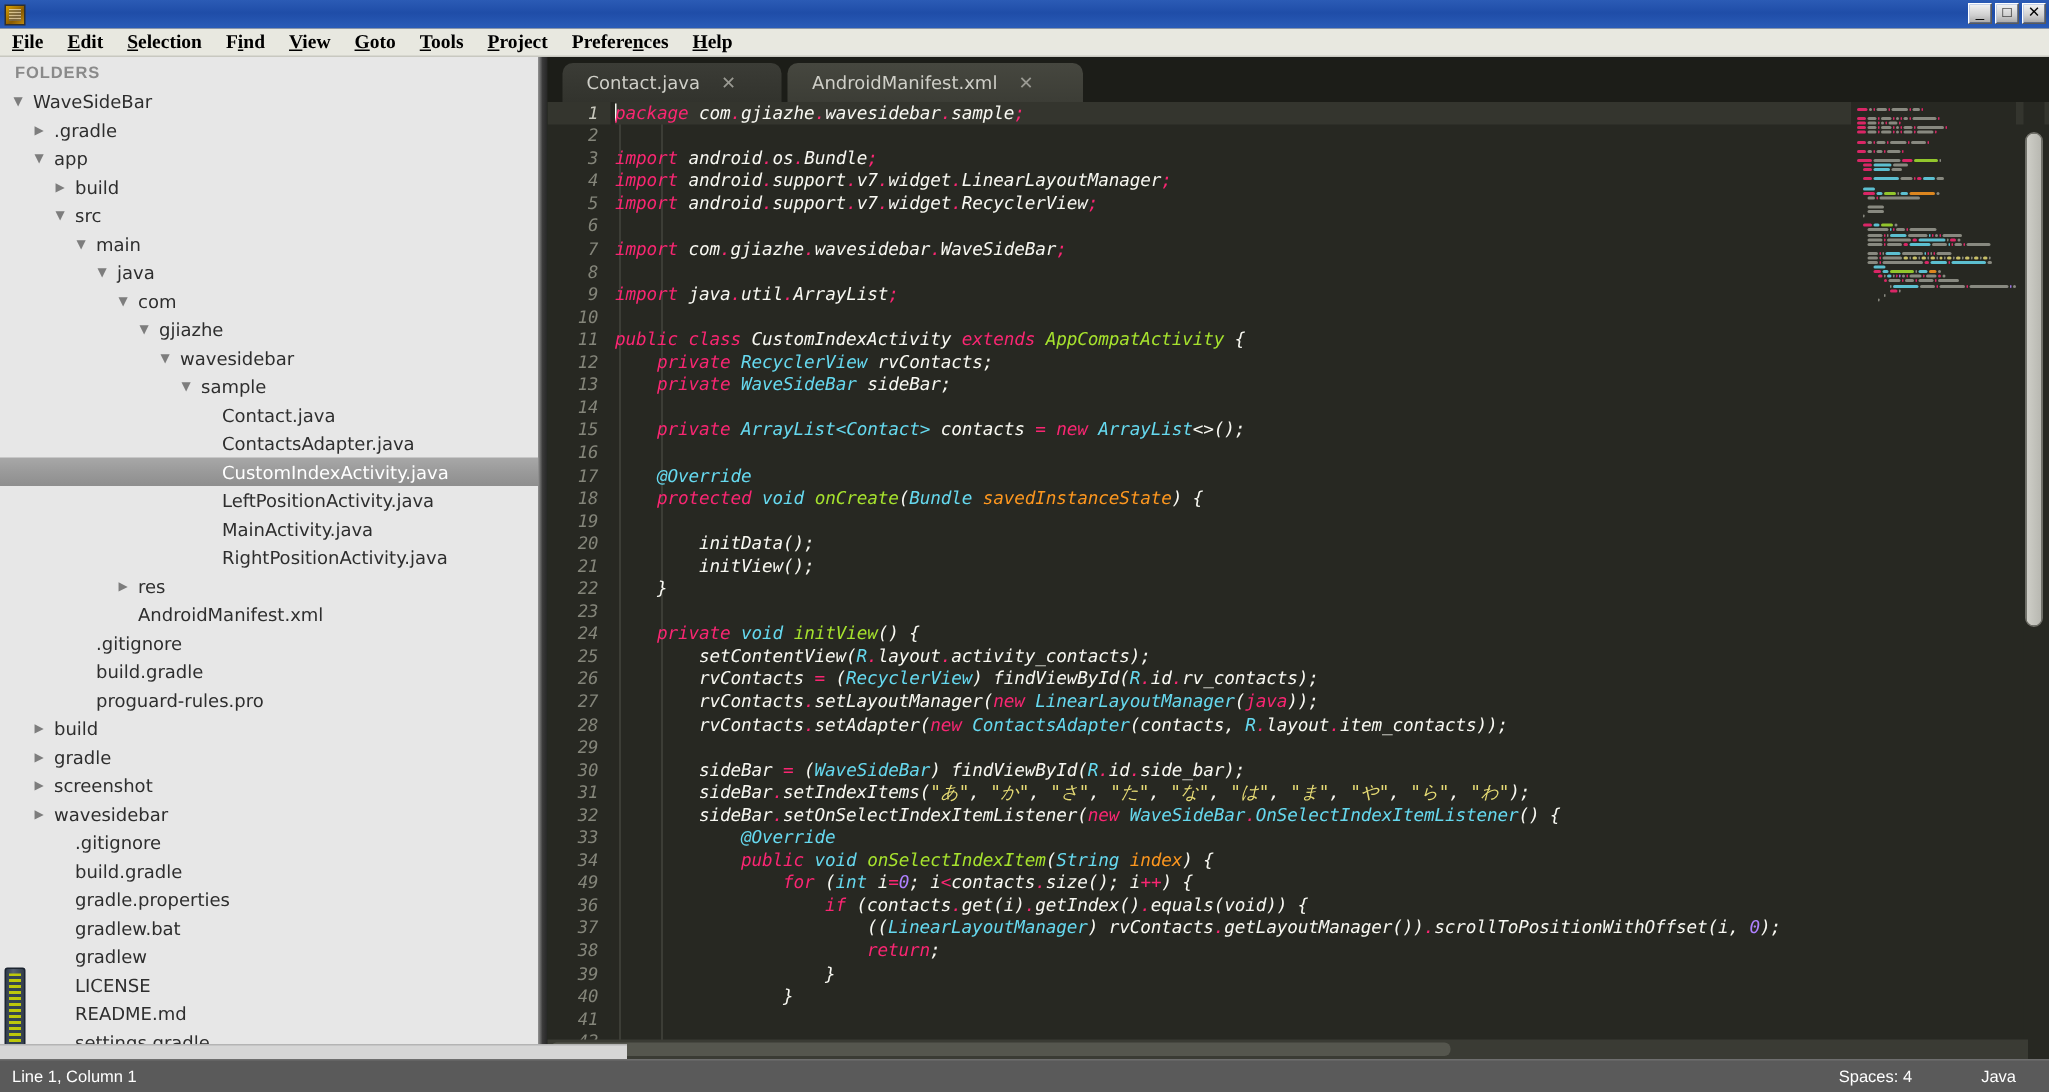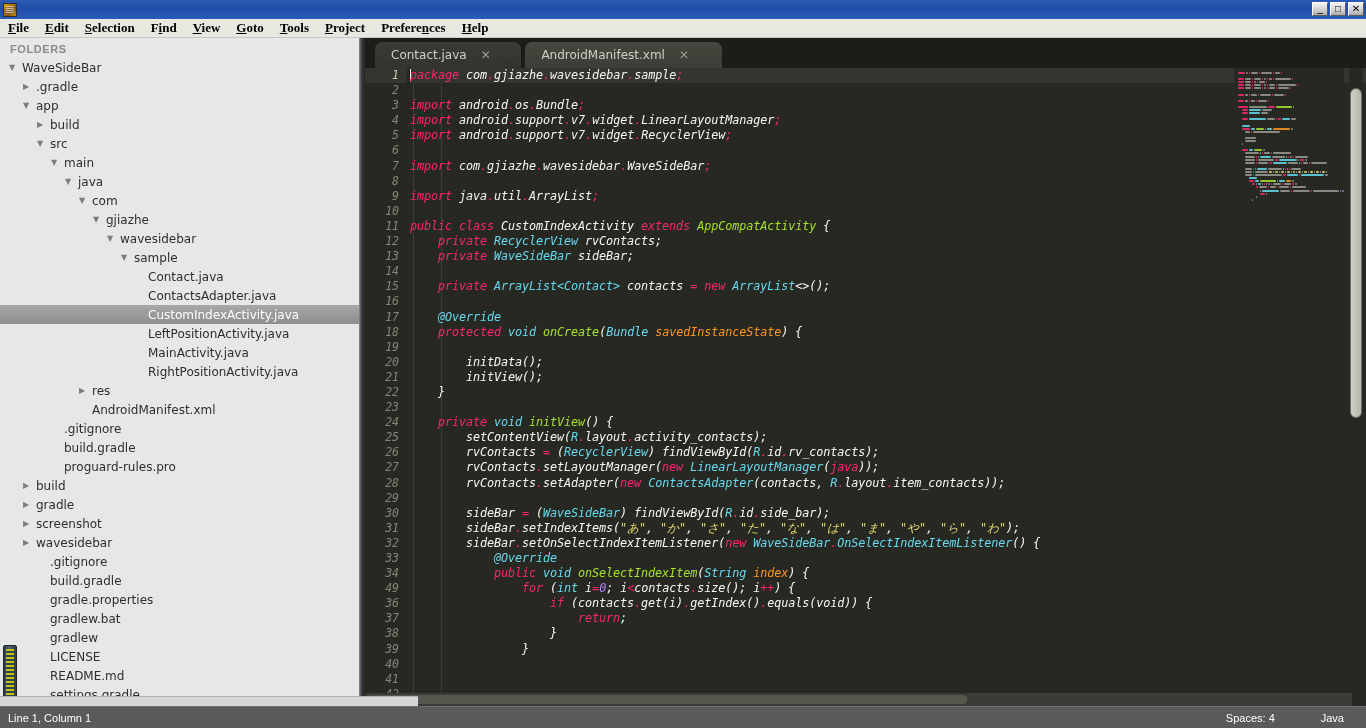--- a/index.html
+++ b/index.html
@@ -472,20 +472,21 @@
           <div class="cline"><span class="w">        rvContacts</span><span class="k">.</span><span class="w">setLayoutManager(</span><span class="k">new</span><span class="w"> </span><span class="t">LinearLayoutManager</span><span class="w">(</span><span class="k">java</span><span class="w">));</span></div>
           <div class="cline"><span class="w">        rvContacts</span><span class="k">.</span><span class="w">setAdapter(</span><span class="k">new</span><span class="w"> </span><span class="t">ContactsAdapter</span><span class="w">(contacts, </span><span class="t">R</span><span class="k">.</span><span class="w">layout</span><span class="k">.</span><span class="w">item_contacts));</span></div>
           <div class="cline">&nbsp;</div>
           <div class="cline"><span class="w">        sideBar </span><span class="k">=</span><span class="w"> (</span><span class="t">WaveSideBar</span><span class="w">) findViewById(</span><span class="t">R</span><span class="k">.</span><span class="w">id</span><span class="k">.</span><span class="w">side_bar);</span></div>
           <div class="cline"><span class="w">        sideBar</span><span class="k">.</span><span class="w">setIndexItems(</span><span class="s">"あ"</span><span class="w">, </span><span class="s">"か"</span><span class="w">, </span><span class="s">"さ"</span><span class="w">, </span><span class="s">"た"</span><span class="w">, </span><span class="s">"な"</span><span class="w">, </span><span class="s">"は"</span><span class="w">, </span><span class="s">"ま"</span><span class="w">, </span><span class="s">"や"</span><span class="w">, </span><span class="s">"ら"</span><span class="w">, </span><span class="s">"わ"</span><span class="w">);</span></div>
           <div class="cline"><span class="w">        sideBar</span><span class="k">.</span><span class="w">setOnSelectIndexItemListener(</span><span class="k">new</span><span class="w"> </span><span class="t">WaveSideBar</span><span class="k">.</span><span class="t">OnSelectIndexItemListener</span><span class="w">() {</span></div>
           <div class="cline"><span class="w">            </span><span class="a">@Override</span></div>
           <div class="cline"><span class="w">            </span><span class="k">public</span><span class="w"> </span><span class="t">void</span><span class="w"> </span><span class="c">onSelectIndexItem</span><span class="w">(</span><span class="t">String</span><span class="w"> </span><span class="p">index</span><span class="w">) {</span></div>
           <div class="cline"><span class="w">                </span><span class="k">for</span><span class="w"> (</span><span class="t">int</span><span class="w"> i</span><span class="k">=</span><span class="n">0</span><span class="w">; i</span><span class="k">&lt;</span><span class="w">contacts</span><span class="k">.</span><span class="w">size(); i</span><span class="k">++</span><span class="w">) {</span></div>
           <div class="cline"><span class="w">                    </span><span class="k">if</span><span class="w"> (contacts</span><span class="k">.</span><span class="w">get(i)</span><span class="k">.</span><span class="w">getIndex()</span><span class="k">.</span><span class="w">equals(void)) {</span></div>
+          <div class="cline"><span class="w">                        ((</span><span class="t">LinearLayoutManager</span><span class="w">) rvContacts</span><span class="k">.</span><span class="w">getLayoutManager())</span><span class="k">.</span><span class="w">scrollToPositionWithOffset(i, </span><span class="n">0</span><span class="w">);</span></div>
           <div class="cline"><span class="w">                        </span><span class="k">return</span><span class="w">;</span></div>
           <div class="cline"><span class="w">                    }</span></div>
           <div class="cline"><span class="w">                }</span></div>
         </div>
     </div>
 
     <div class="minimap" id="minimap">
         <div class="mm-line" style="padding-left: 4px;">
           <div class="mm-seg" style="width: 6.65px; background: rgb(249, 38, 114);"></div>
           <div class="mm-seg" style="width: 2.85px; background: rgb(154, 154, 144);"></div>

